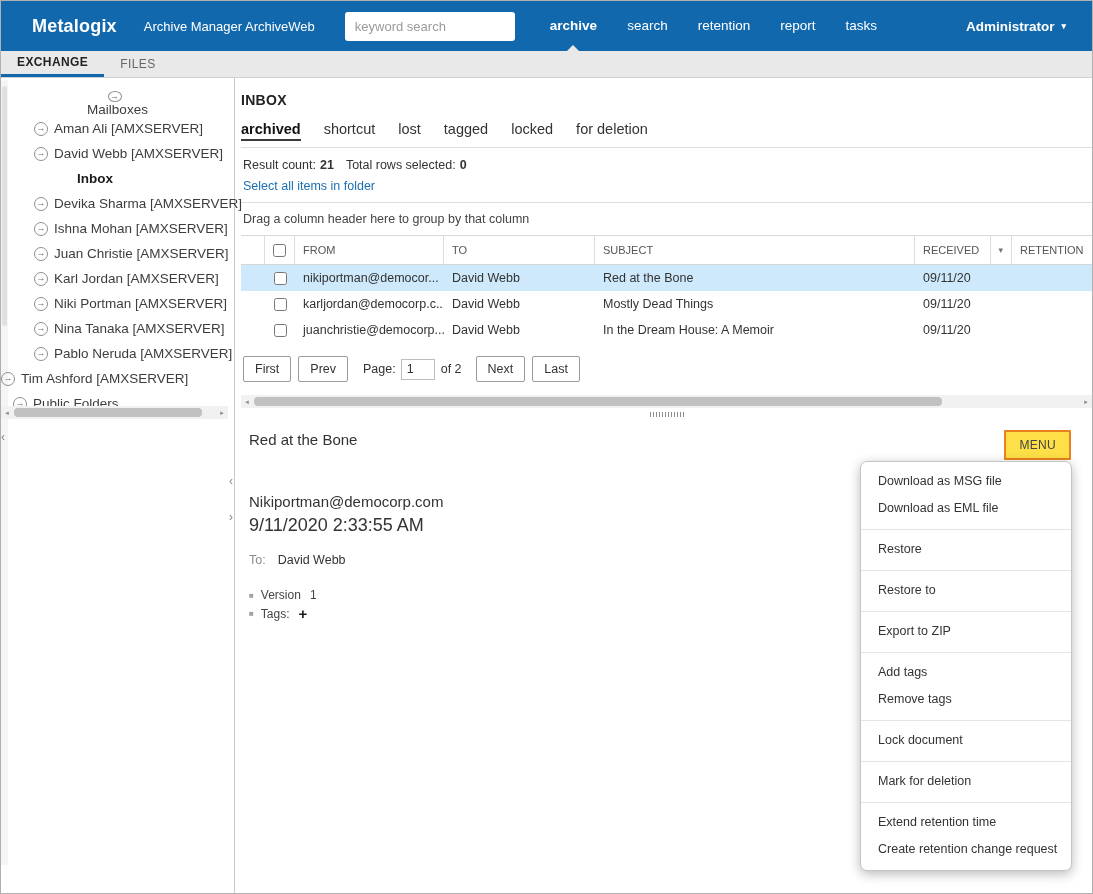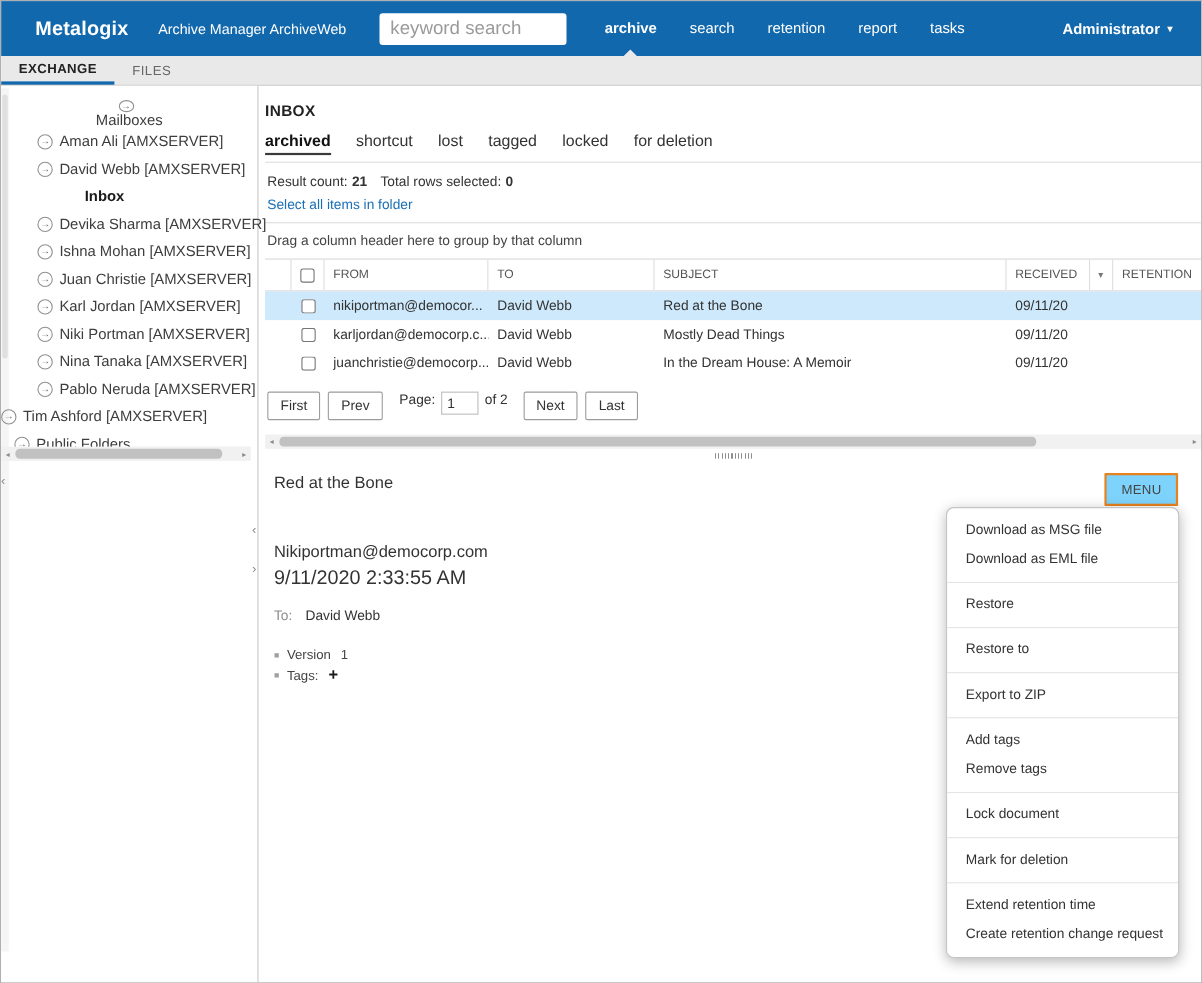--- a/index.html
+++ b/index.html
@@ -3,21 +3,21 @@
 <meta charset="utf-8">
 <style>
   *{box-sizing:border-box;margin:0;padding:0}
   html,body{width:1093px;height:894px}
   body{font-family:"Liberation Sans",sans-serif;background:#fff;border:1px solid #b0b0b0;overflow:hidden;position:relative;color:#333}
 
   
   .topbar{height:50px;background:#1268ac;display:flex;align-items:center;color:#fff}
   .logo{font-size:18px;font-weight:700;margin-left:31px;letter-spacing:.2px}
   .app-title{font-size:13px;margin-left:27px;font-weight:400;white-space:nowrap}
-  .search-box{margin-left:30px;width:170px;height:29px;border:none;border-radius:3px;padding:0 10px;font-size:17px;font-family:inherit;color:#333;outline:none}
+  .search-box{margin-left:30px;width:170px;height:29px;border:none;border-radius:3px;padding:0 10px;font-size:13px;font-family:inherit;color:#333;outline:none}
   .search-box::placeholder{color:#9a9a9a}
   .top-nav{display:flex;margin-left:20px;height:50px}
   .nav-item{line-height:50px;padding:0 15px;font-size:13.5px;color:#fff;cursor:pointer;position:relative;white-space:nowrap}
   .nav-item.active{font-weight:700}
   .nav-item.active::after{content:"";position:absolute;bottom:0;left:50%;margin-left:-6px;border-left:6px solid transparent;border-right:6px solid transparent;border-bottom:6px solid #e9e9e9}
   .user-menu{margin-left:auto;margin-right:26px;font-size:13.5px;font-weight:700;cursor:pointer;display:flex;align-items:center;white-space:nowrap}
   .user-caret{font-size:9px;margin-left:7px}
 
   
   .tabstrip{height:27px;background:#e9e9e9;border-bottom:1px solid #d0d0d0;display:flex}
@@ -71,34 +71,34 @@
   .c-received{width:97px}
   .c-retention{flex:1;border-right:none}
   .filter-caret{margin-left:auto;border-left:1px solid #dedede;padding-left:7px;font-size:9px;color:#777;height:100%;display:flex;align-items:center;cursor:pointer}
   .grid-row{display:flex;height:26px;align-items:center;font-size:12.5px;color:#333}
   .rcell{padding:0 8px;white-space:nowrap;overflow:hidden;border:none;font-size:12.5px;color:#333;cursor:default}
   .grid-row .c-check{display:flex;align-items:center;justify-content:center}
   .grid-row.selected{background:#cde9fb}
   input[type=checkbox]{width:13px;height:13px;cursor:pointer}
 
   
-  .pager{display:flex;margin:13px 0 0 2px;font-size:12.5px;color:#333}
+  .pager{display:flex;align-items:center;margin:13px 0 0 2px;font-size:12.5px;color:#333}
   .pg-btn{padding:5px 11px;border:1px solid #9c9c9c;background:#fff;font-size:12.5px;color:#333;font-family:inherit;margin-right:7px;cursor:pointer;border-radius:2px}
   .pg-label{margin:0 5px 0 8px}
   .pg-input{width:34px;height:21px;border:1px solid #bdbdbd;padding:0 5px;font-size:12.5px;font-family:inherit;color:#333}
   .pg-of{margin:0 14px 0 6px}
   .main-hscroll{margin-top:13px}
   .main-hscroll .hs-thumb{width:688px}
 
   .splitter-grip{width:34px;height:5px;margin:4px auto 0;background:repeating-linear-gradient(90deg,#8d8d8d 0 1px,transparent 1px 3px);cursor:row-resize}
 
   
   .preview{position:relative;padding:14px 0 0 8px}
   .pv-title{font-size:15px;color:#333}
-  .menu-btn{position:absolute;top:13px;right:21px;background:#7dd3fc;border:2px solid #e8821e;padding:6px 13px;font-size:12px;color:#444;font-family:inherit;letter-spacing:.3px;cursor:pointer;border-radius:1px}
+  .menu-btn{position:absolute;top:13px;right:21px;background:#fde047;border:2px solid #e8821e;padding:6px 13px;font-size:12px;color:#444;font-family:inherit;letter-spacing:.3px;cursor:pointer;border-radius:1px}
   .menu-popup{position:absolute;top:44px;right:20px;width:212px;background:#fff;border:1px solid #c5c5c5;border-radius:7px;box-shadow:0 3px 12px rgba(0,0,0,.28);z-index:30;overflow:hidden}
   .menu-item{padding:4px 17px;font-size:12.5px;line-height:19px;color:#333;cursor:pointer;white-space:nowrap}
   .menu-item.group-start{padding-top:10px}
   .menu-item.group-end{padding-bottom:11px;border-bottom:1px solid #e4e4e4}
   .menu-item:last-child{border-bottom:none}
   .pv-from{margin-top:45px;font-size:15px;color:#333}
   .pv-date{margin-top:5px;font-size:18px;color:#333}
   .pv-to{margin-top:17px;font-size:12.5px;display:flex}
   .to-label{color:#8d8d8d}
   .to-value{margin-left:12px;color:#333}

